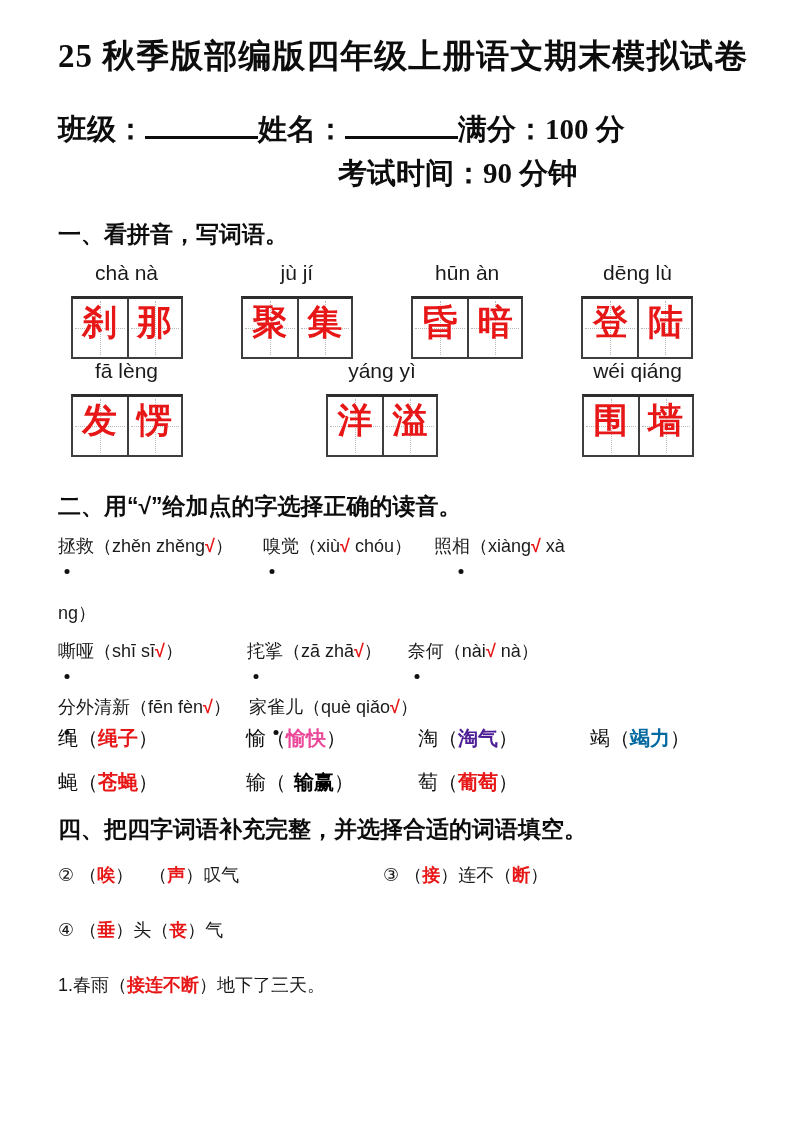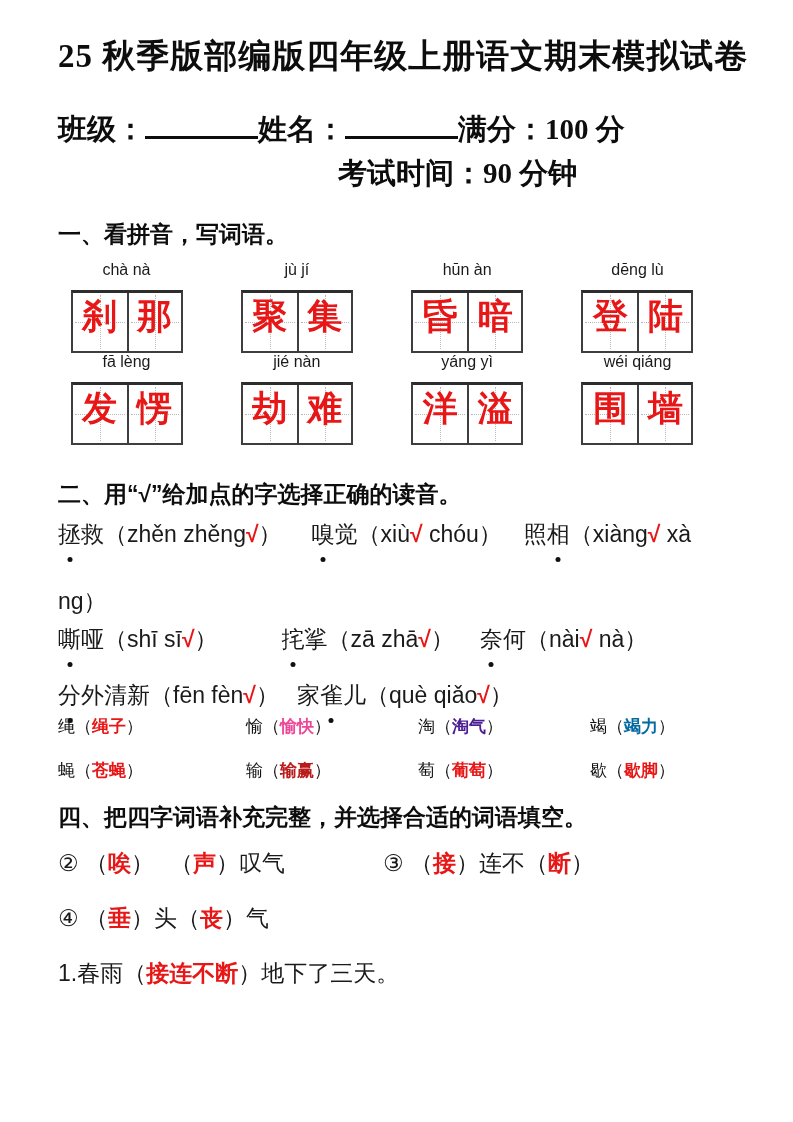--- a/index.html
+++ b/index.html
@@ -34,53 +34,53 @@
   
   .sec-h { font-size:23px; font-weight:800; color:#0d0d0d; line-height:30px; }
   .s1 .sec-h { margin:24px 0 12px; }
   .s2 .sec-h { margin:34px 0 10px; }
   .s3 .sec-h { margin:36px 0 14px; }
   .s4 .sec-h { margin:16px 0 16px; }
   
   .s1-grid { width:624px; margin-left:12px; display:flex; justify-content:space-between; }
   .s1-grid.row2 { margin-top:0; }
   .s1-col { display:flex; flex-direction:column; align-items:center; width:113px; }
-  .pinyin { font-size:16px; color:#1a1a1a; margin-bottom:11px; white-space:nowrap; }
+  .pinyin { font-size:21px; color:#1a1a1a; margin-bottom:11px; white-space:nowrap; }
   .tzg-box { display:flex; border:2px solid #3e3e3e; border-top:3px solid #2d2d2d; background:#fff; }
   .tzg-cell { width:54px; height:58px; position:relative; }
   .tzg-cell + .tzg-cell { border-left:2px solid #3e3e3e; }
   .tzg-cell::before {
     content:""; position:absolute; left:2px; right:2px; top:50%;
     border-top:1.5px dotted #b9b9b9;
   }
   .tzg-cell::after {
     content:""; position:absolute; top:2px; bottom:2px; left:50%;
     border-left:1.5px dotted #b9b9b9;
   }
   .tzg-char {
     position:absolute; inset:0; z-index:2;
     display:flex; align-items:center; justify-content:center;
     font-size:35px; font-weight:800; transform:translateY(-6px);
   }
   
-  .rich-line { font-size:23px; line-height:31px; color:#1a1a1a; white-space:nowrap; }
+  .rich-line { font-size:18px; line-height:31px; color:#1a1a1a; white-space:nowrap; }
   .seg-r { font-weight:800; }
   .check { font-weight:800; }
   .dotchar { position:relative; display:inline-block; }
   .dotchar::after {
     content:""; position:absolute; left:50%; transform:translateX(-50%);
     bottom:-12px; width:5px; height:5px; border-radius:50%; background:#111;
   }
   .gap { display:inline-block; height:1px; }
   .s2-lines .rich-line:nth-child(1) { margin-bottom:36px; }
   .s2-lines .rich-line:nth-child(2) { margin-bottom:7px; }
   .s2-lines .rich-line:nth-child(3) { margin-bottom:25px; }
   
   .s3-row { display:grid; grid-template-columns:188px 172px 172px 1fr; margin-bottom:13px; }
-  .s3-item { font-size:17px; line-height:31px; white-space:nowrap; }
+  .s3-item { font-size:20px; line-height:31px; white-space:nowrap; }
   .s3-item .answer { font-weight:800; }
   
   .s4-items { display:grid; grid-template-columns:325px 1fr; row-gap:24px; margin-bottom:24px; }
   .s4-sentences .rich-line { margin-top:2px; }
 </style>
 </head>
 <body>
 
 <div class="page">
 
@@ -142,31 +142,20 @@
         </div>
         <div class="s1-grid row2">
           <div class="s1-col">
             <div class="pinyin">fā lèng</div>
             <div class="tzg-box">
               <div class="tzg-cell">
                 <div class="tzg-char" style="color: rgb(232, 23, 23);">发</div>
               </div>
               <div class="tzg-cell">
                 <div class="tzg-char" style="color: rgb(232, 23, 23);">愣</div>
-              </div>
-            </div>
-          </div>
-          <div class="s1-col">
-            <div class="pinyin">jié nàn</div>
-            <div class="tzg-box">
-              <div class="tzg-cell">
-                <div class="tzg-char" style="color: rgb(232, 23, 23);">劫</div>
-              </div>
-              <div class="tzg-cell">
-                <div class="tzg-char" style="color: rgb(232, 23, 23);">难</div>
               </div>
             </div>
           </div>
           <div class="s1-col">
             <div class="pinyin">yáng yì</div>
             <div class="tzg-box">
               <div class="tzg-cell">
                 <div class="tzg-char" style="color: rgb(232, 23, 23);">洋</div>
               </div>
               <div class="tzg-cell">
@@ -202,23 +191,22 @@
   <section class="s3">
     <div id="s3-rows">
         <div class="s3-row">
           <span class="s3-item"><span>绳</span><span>（</span><span class="answer" style="color: rgb(232, 23, 23);">绳子</span><span>）</span></span>
           <span class="s3-item"><span>愉</span><span>（</span><span class="answer" style="color: #ec4899; text-align: right;">愉快</span><span>）</span></span>
           <span class="s3-item"><span>淘</span><span>（</span><span class="answer" style="color: #4c1d95;">淘气</span><span>）</span></span>
           <span class="s3-item"><span>竭</span><span>（</span><span class="answer" style="color: #0369a1;">竭力</span><span>）</span></span>
         </div>
         <div class="s3-row">
           <span class="s3-item"><span>蝇</span><span>（</span><span class="answer" style="color: rgb(232, 23, 23);">苍蝇</span><span>）</span></span>
-          <span class="s3-item"><span>输</span><span>（</span><span class="answer" style="color: #b91c1c;">输赢</span><span>）</span></span>
+          <span class="s3-item"><span>输</span><span>（</span><span class="answer" style="color: #000000; margin-left: 8px;">输赢</span><span>）</span></span>
           <span class="s3-item"><span>萄</span><span>（</span><span class="answer" style="color: rgb(232, 23, 23);">葡萄</span><span>）</span></span>
-          <span class="s3-item"><span>歇</span><span>（</span><span class="answer" style="color: rgb(232, 23, 23);">歇脚</span><span>）</span></span>
         </div>
       </div>
   </section>
 
   <section class="s4">
     <h2 class="sec-h">四、把四字词语补充完整，并选择合适的词语填空。</h2>
     <div id="s4-items" class="s4-items">
         <div class="rich-line"><span>② （</span><span class="seg-r" style="color: rgb(232, 23, 23);">唉</span><span>）</span><span class="gap" style="width: 16px;"></span><span>（</span><span class="seg-r" style="color: rgb(232, 23, 23);">声</span><span>）叹气</span></div>
         <div class="rich-line"><span>③ （</span><span class="seg-r" style="color: rgb(232, 23, 23);">接</span><span>）连不（</span><span class="seg-r" style="color: rgb(232, 23, 23);">断</span><span>）</span></div>
         <div class="rich-line"><span>④ （</span><span class="seg-r" style="color: rgb(232, 23, 23);">垂</span><span>）头（</span><span class="seg-r" style="color: rgb(232, 23, 23);">丧</span><span>）气</span></div>

